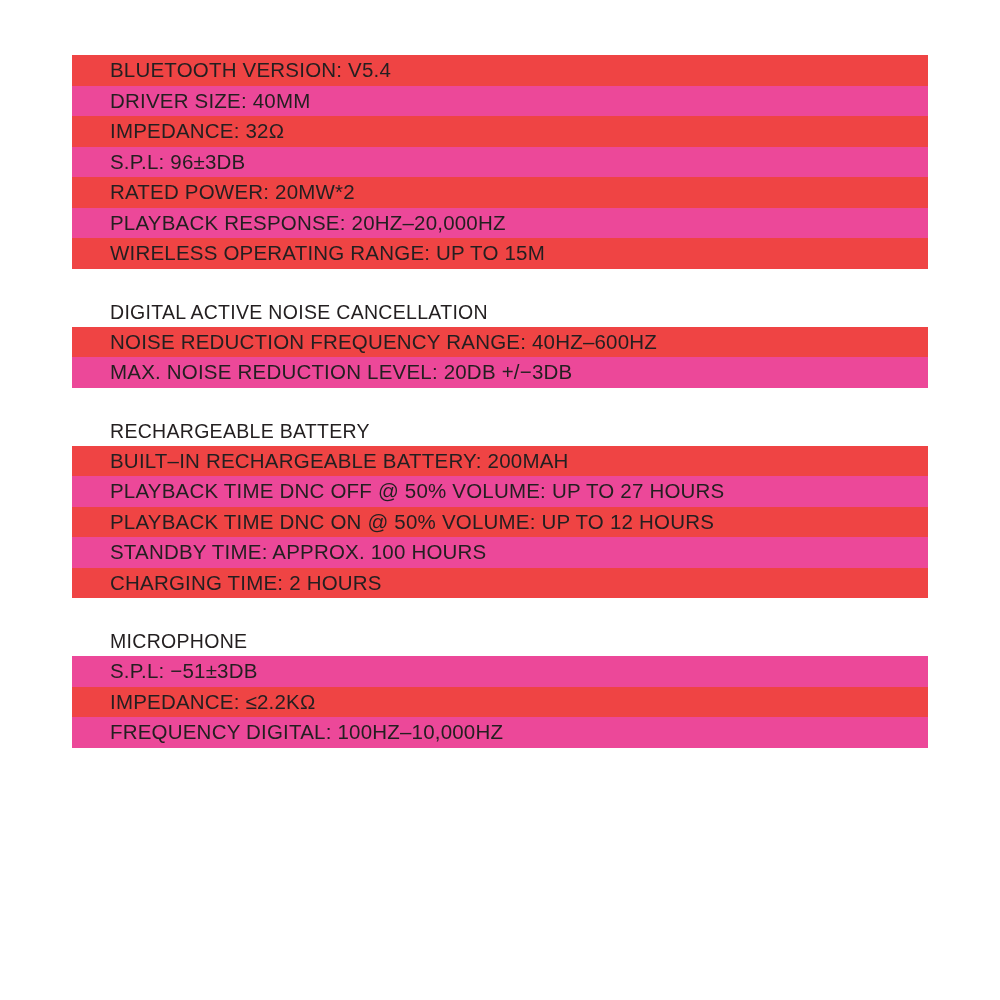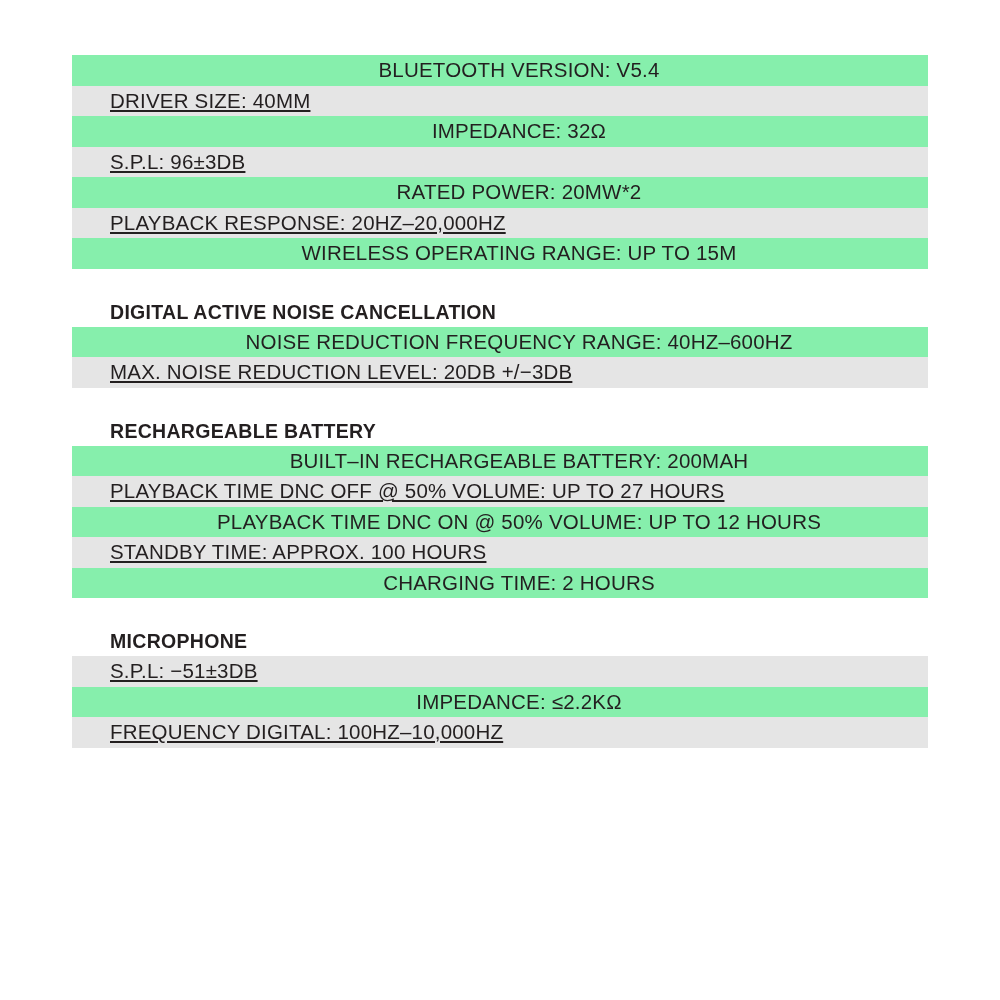--- a/index.html
+++ b/index.html
@@ -29,30 +29,28 @@
     line-height: 30.5px;
     padding-left: 38px;
     box-sizing: border-box;
     font-size: 20.5px;
     letter-spacing: 0.2px;
     color: #231f20;
     white-space: nowrap;
     overflow: hidden;
   }
   .spec-row.shade {
-    background: #86efac;
-    text-align: center;
+    background: #ef4444;
   }
   .spec-row.plain {
-    background: #e5e5e5;
-    text-decoration: underline;
+    background: #ec4899;
   }
   .section-title {
     font-size: 19.5px;
-    font-weight: bold;
+    font-weight: normal;
     letter-spacing: 0.3px;
     padding-left: 38px;
     color: #231f20;
     height: 30px;
     line-height: 30px;
     white-space: nowrap;
   }
   .gap-med {
     height: 28px;
   }

